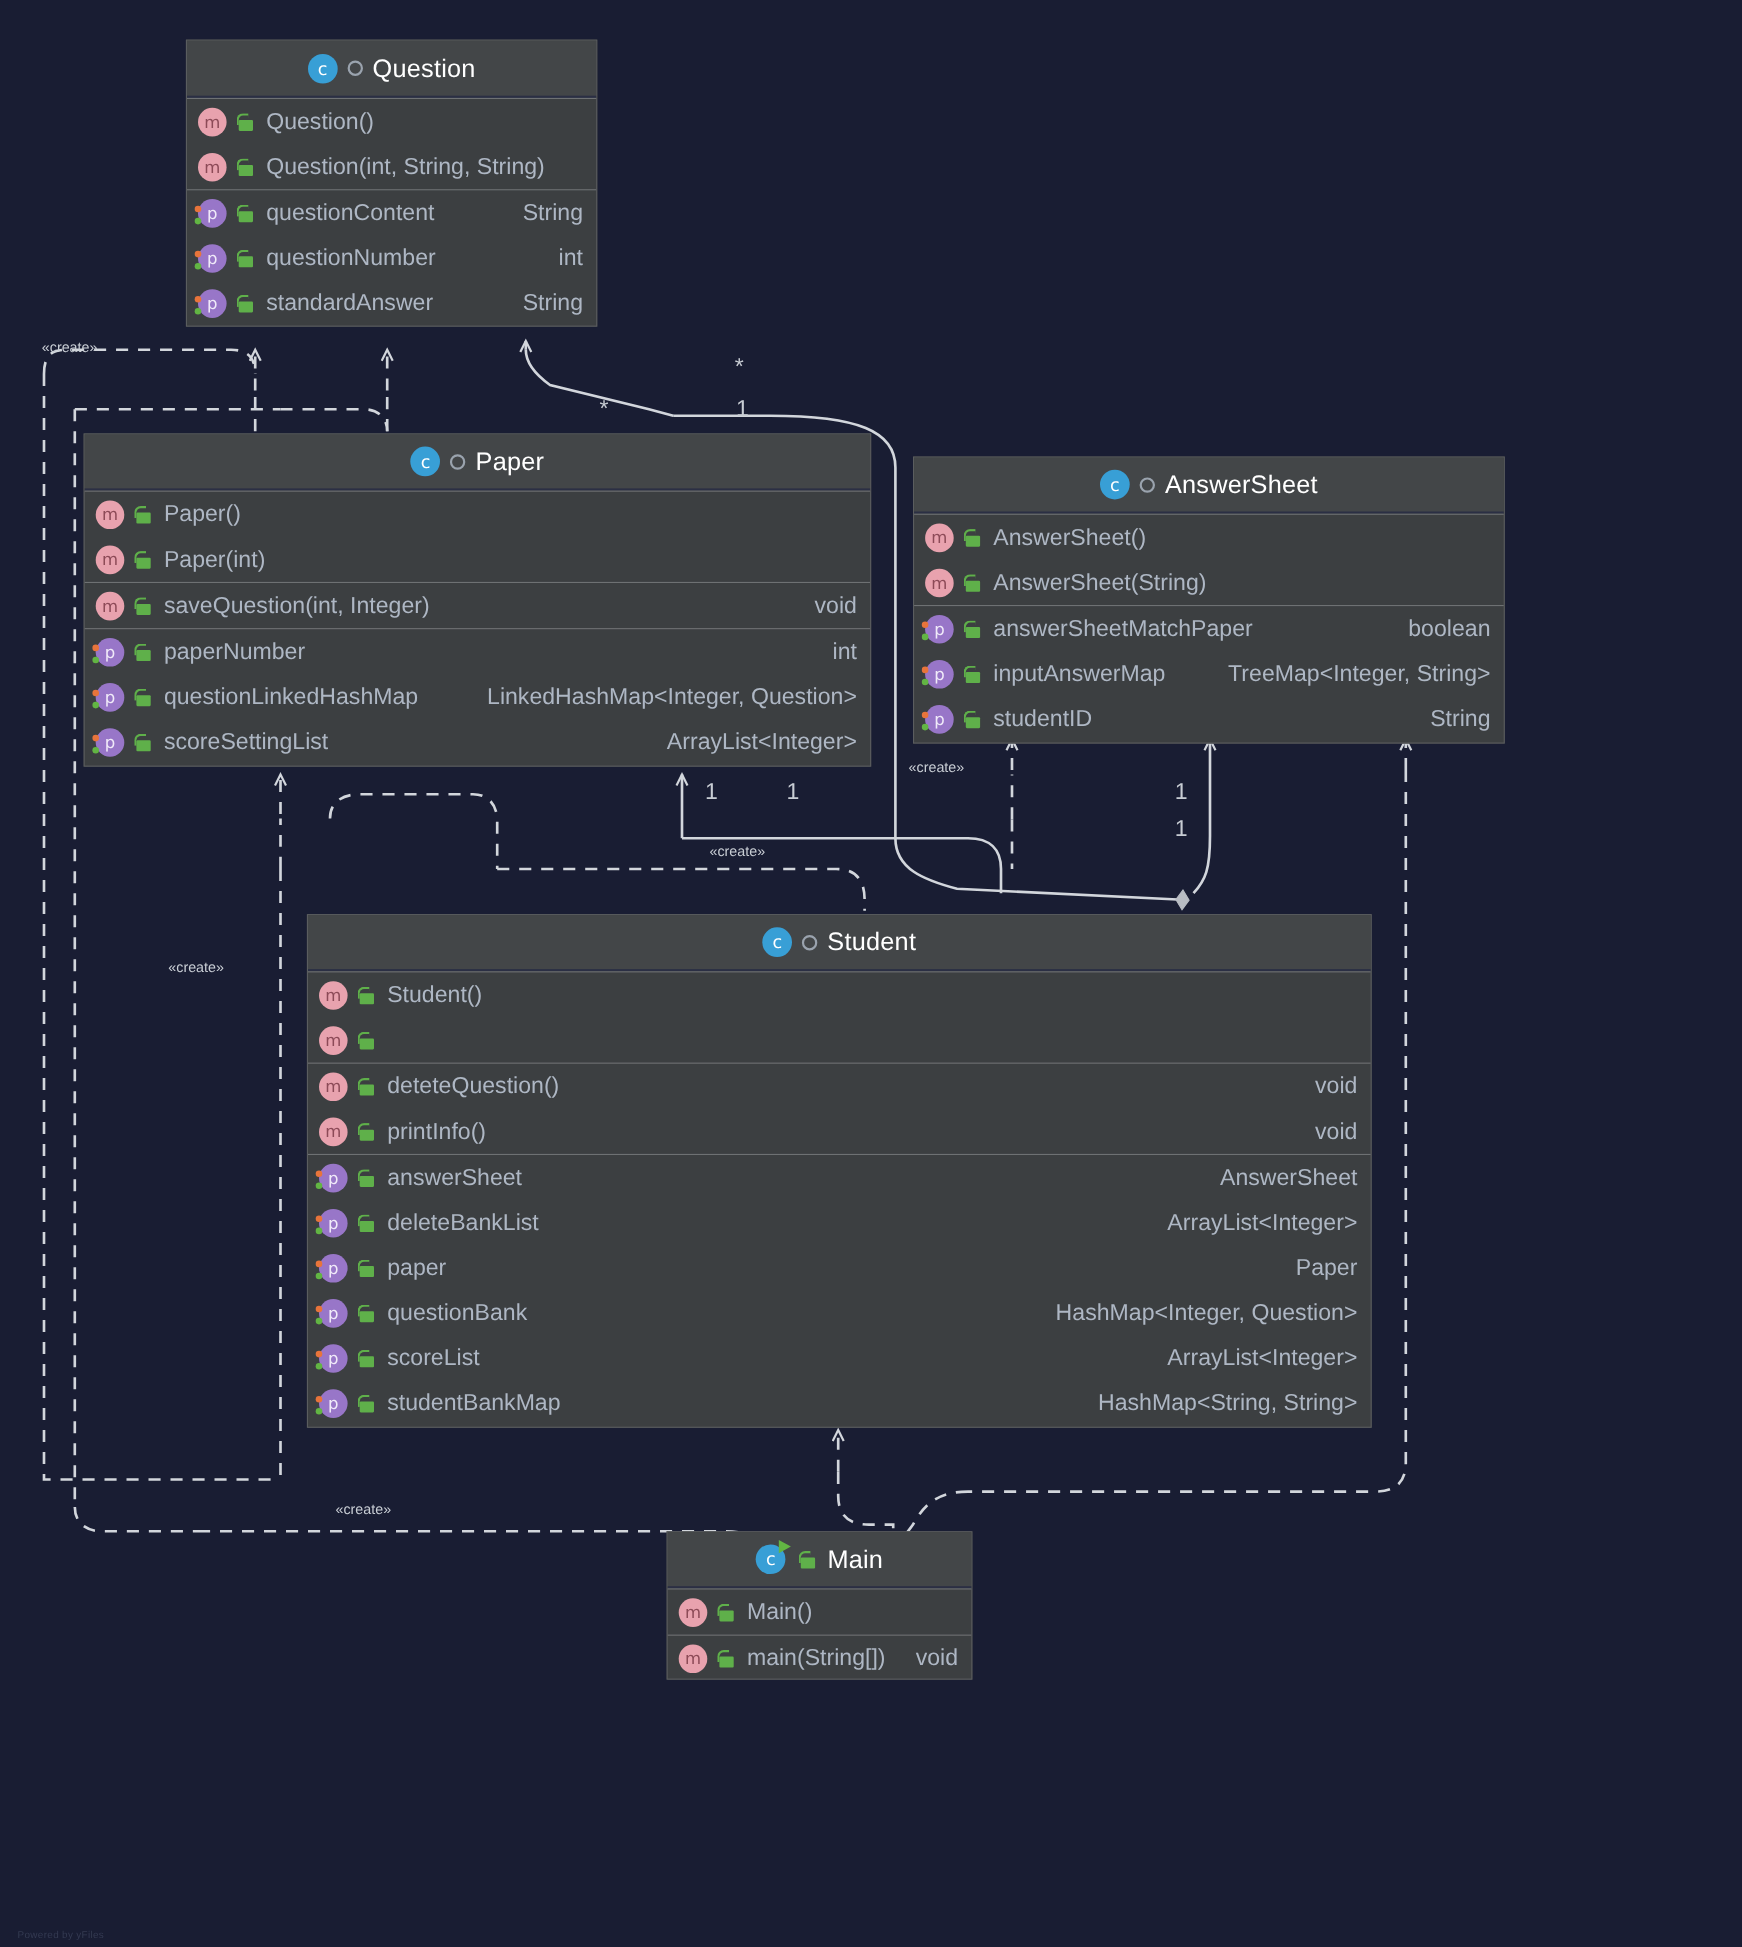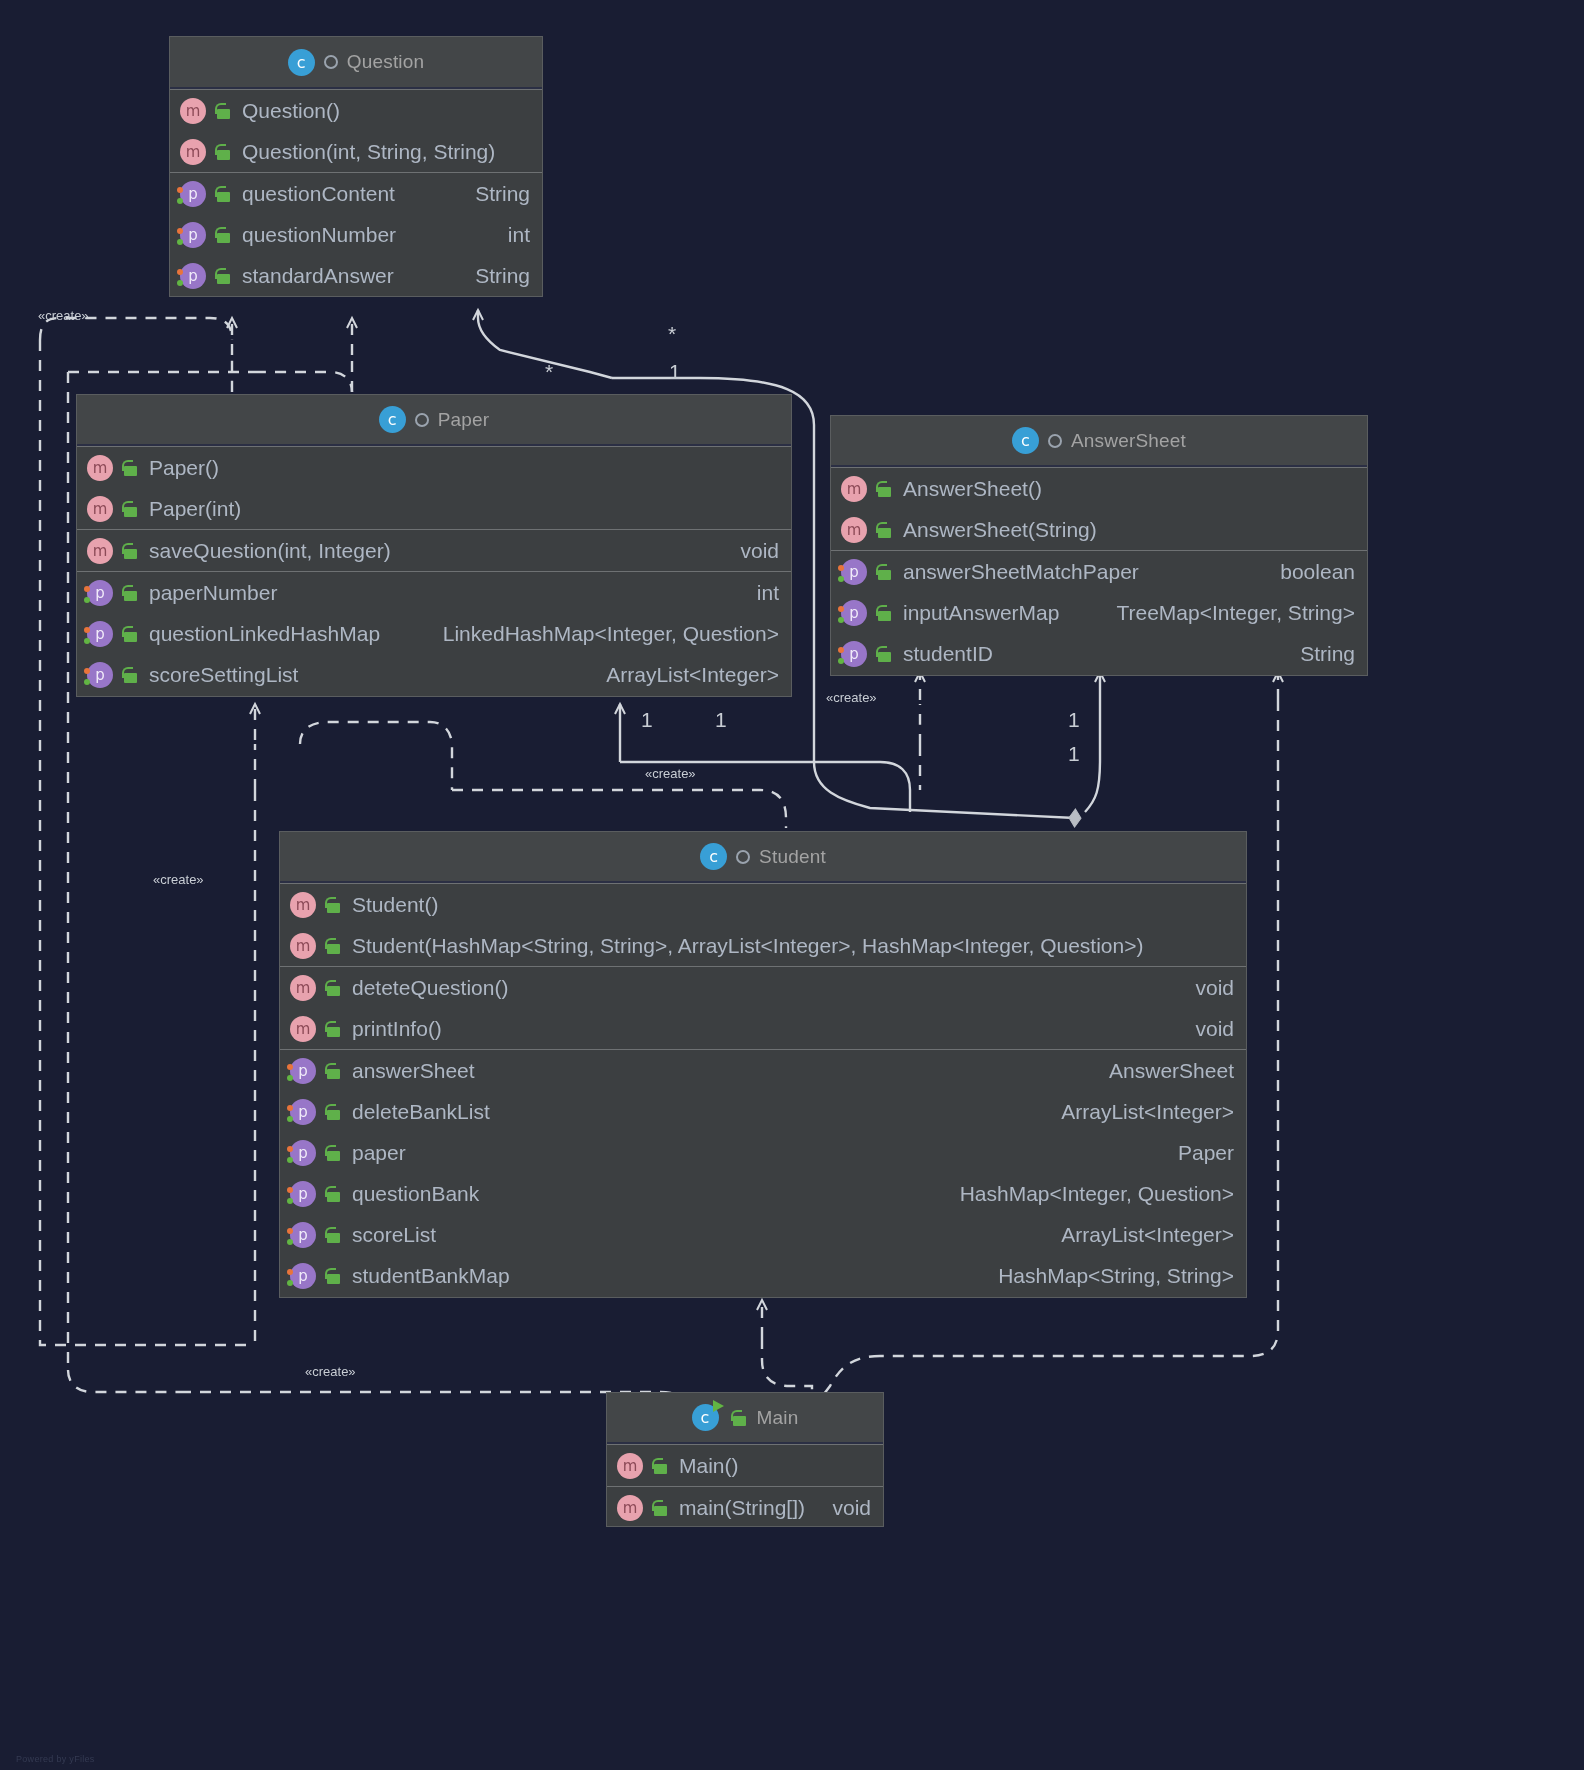--- a/index.html
+++ b/index.html
@@ -37,22 +37,22 @@
   .uml-header {
     background: #434648;
     border-bottom: 2px solid #2b2f44;
     display: flex;
     align-items: center;
     justify-content: center;
     gap: 9px;
     box-sizing: border-box;
   }
   .uml-title {
-    font-size: 19px;
-    color: #a3a3a3;
+    font-size: 23px;
+    color: #ffffff;
     letter-spacing: 0.2px;
     white-space: nowrap;
   }
   .uml-section {
     border-top: 1px solid #6e7173;
   }
   .uml-section:first-of-type {
     border-top: none;
   }
   .uml-row {
@@ -440,21 +440,20 @@
           </span>
         <span class="member-name">Student()</span>
         <span class="member-type"></span>
       </div>
       <div class="uml-row" style="height:41px;">
         <span class="ico ico-method">m</span>
         <span class="ico-lock">
             <span class="shackle"></span>
             <span class="body"></span>
           </span>
-        <span class="member-name">Student(HashMap&lt;String, String&gt;, ArrayList&lt;Integer&gt;, HashMap&lt;Integer, Question&gt;)</span>
         <span class="member-type"></span>
       </div>
     </div>
     <div class="uml-section">
       <div class="uml-row" style="height:41px;">
         <span class="ico ico-method">m</span>
         <span class="ico-lock">
             <span class="shackle"></span>
             <span class="body"></span>
           </span>

